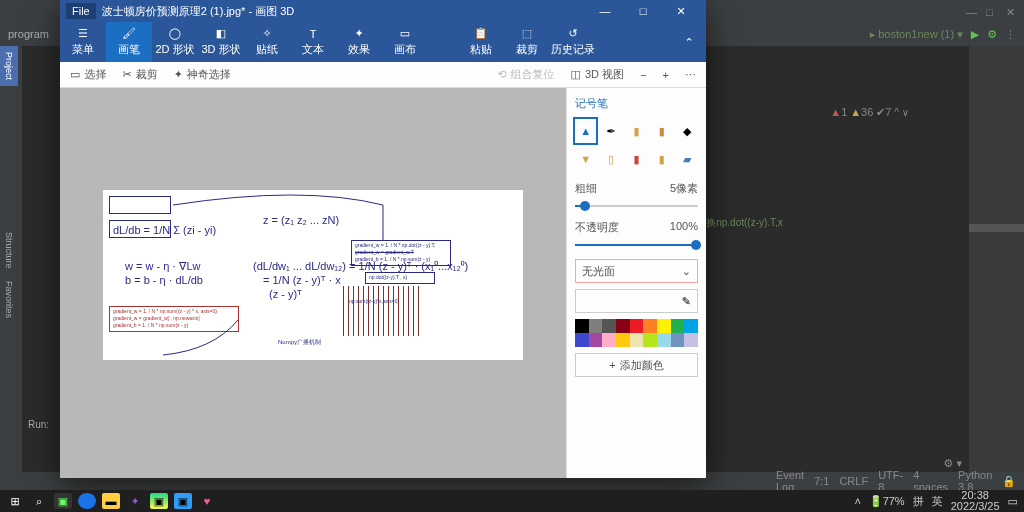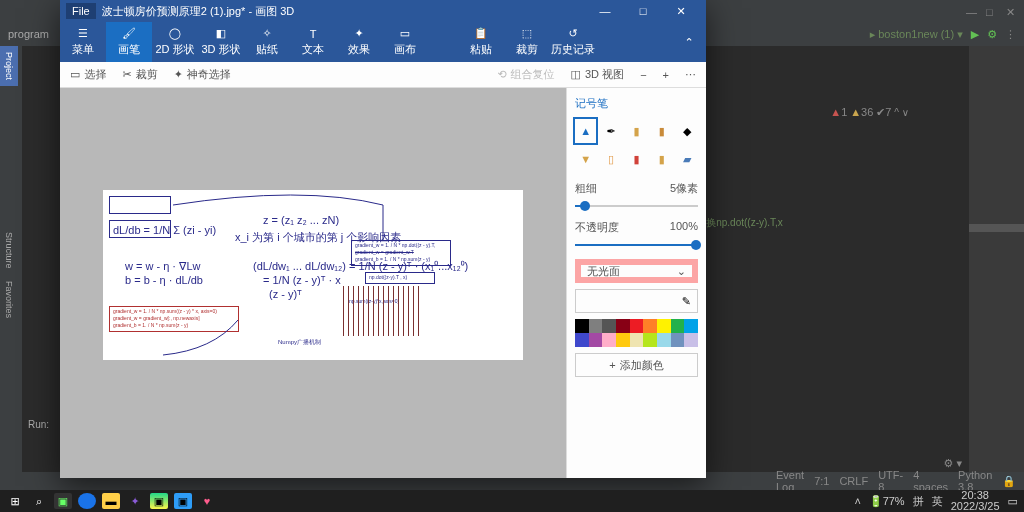--- a/index.html
+++ b/index.html
@@ -52,21 +52,21 @@
 .p3d-side{width:140px;background:#fdfdfd;border-left:1px solid #ddd;padding:8px;overflow:auto}
 .p3d-side h4{color:#1b6ec2;font-size:11px;font-weight:normal;margin-bottom:8px}
 .brush-grid{display:grid;grid-template-columns:repeat(5,1fr);gap:4px;margin-bottom:10px}
 .brush{height:24px;display:flex;align-items:center;justify-content:center;cursor:pointer}
 .brush.sel{outline:2px solid #1b6ec2}
 .lbl-row{display:flex;justify-content:space-between;color:#555;font-size:10px;margin:6px 0 2px}
 .slider{height:16px;position:relative;margin-bottom:6px}
 .slider .track{position:absolute;left:0;right:0;top:7px;height:2px;background:#ccc}
 .slider .fill{position:absolute;left:0;top:7px;height:2px;background:#1b6ec2}
 .slider .thumb{position:absolute;top:3px;width:10px;height:10px;border-radius:50%;background:#1b6ec2}
-.sel-field{height:24px;border:6px solid #fca5a5;display:flex;align-items:center;justify-content:space-between;padding:0 6px;color:#555;font-size:10px;margin-bottom:6px;cursor:pointer}
+.sel-field{height:24px;border:1px solid #fca5a5;display:flex;align-items:center;justify-content:space-between;padding:0 6px;color:#555;font-size:10px;margin-bottom:6px;cursor:pointer}
 .color-grid{display:grid;grid-template-columns:repeat(9,1fr);margin-top:4px}
 .color-grid .c{height:14px;cursor:pointer}
 .addc{height:24px;border:1px solid #ccc;display:flex;align-items:center;justify-content:center;gap:4px;color:#555;cursor:pointer;margin-top:6px}
 .curcol{height:24px;border:1px solid #ccc;display:flex;align-items:center;justify-content:flex-end;padding:0 6px;margin-bottom:6px}
 .gear{position:absolute;right:62px;bottom:42px;color:#888}
 </style>
 </head>
 <body>
 
 <div class="ide-titlebar">
@@ -180,21 +180,20 @@
     <span class="si">+</span>
     <span class="si">⋯</span>
   </div>
   <div class="p3d-body">
     <div class="p3d-canvas">
       <div class="doc">
         <div class="bx" style="left:6px;top:6px;width:62px;height:18px"></div>
         <div class="bx" style="left:6px;top:30px;width:62px;height:18px"></div>
         <span class="txt" style="left:10px;top:34px">dL/db = 1/N Σ (zi - yi)</span>
         <span class="txt" style="left:160px;top:24px">z = (z₁ z₂ ... zN)</span>
-        <span class="txt" style="left:132px;top:40px">x_i 为第 i 个城市的第 j 个影响因素</span>
         <span class="txt" style="left:22px;top:70px">w = w - η · ∇Lw</span>
         <span class="txt" style="left:22px;top:84px">b = b - η · dL/db</span>
         <span class="txt" style="left:150px;top:68px">(dL/dw₁ ... dL/dw₁₂) = 1/N (z - y)ᵀ · (x₁⁰...x₁₂⁰)</span>
         <span class="txt" style="left:160px;top:84px">= 1/N (z - y)ᵀ · x</span>
         <span class="txt" style="left:166px;top:98px">(z - y)ᵀ</span>
         <div class="bx" style="left:248px;top:50px;width:100px;height:26px"></div>
         <span class="txt" style="left:252px;top:52px;font-size:5px">gradient_w = 1. / N * np.dot((z - y).T,</span>
         <span class="txt" style="left:252px;top:59px;font-size:5px;text-decoration:line-through">gradient_w = gradient_w.T</span>
         <span class="txt" style="left:252px;top:66px;font-size:5px">gradient_b = 1. / N * np.sum(z - y)</span>
         <div class="bx red" style="left:6px;top:116px;width:130px;height:26px"></div>

